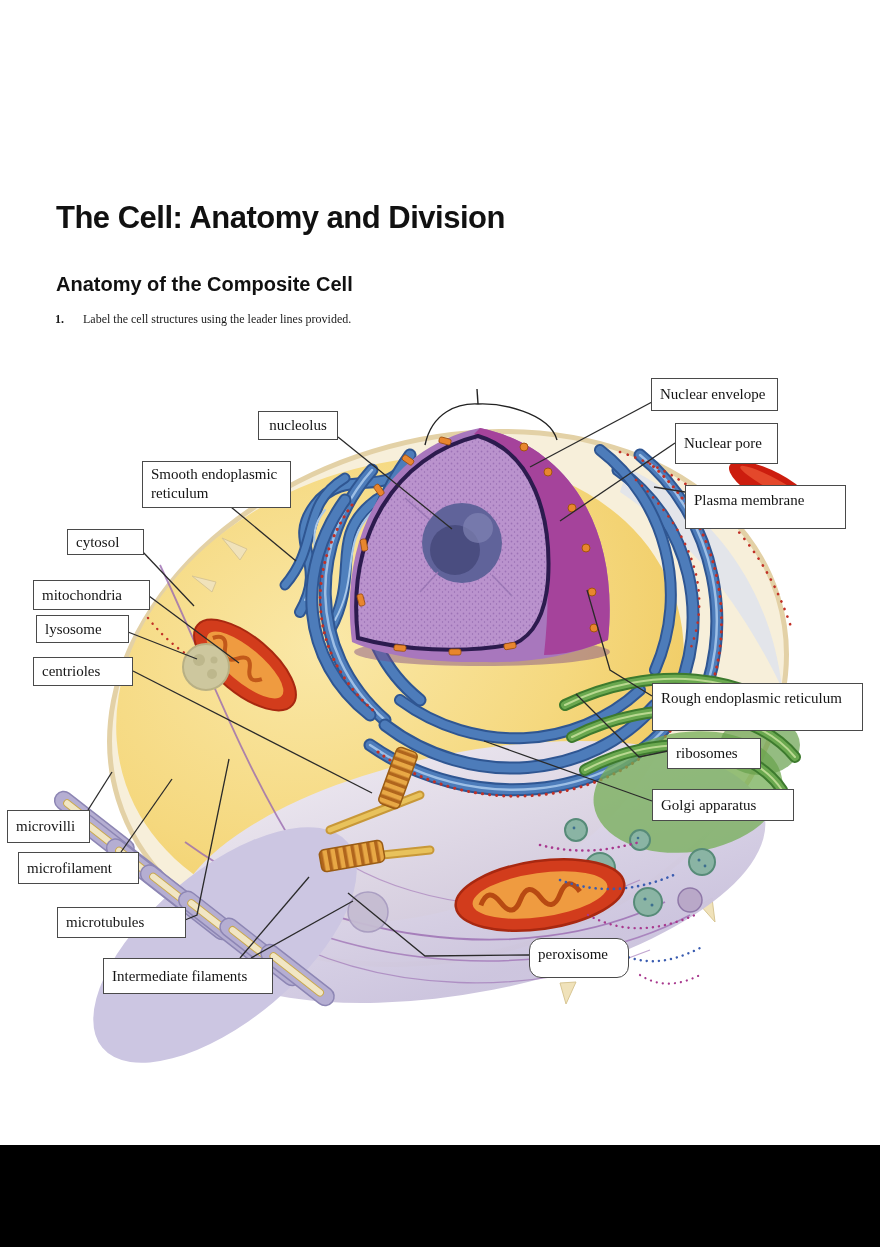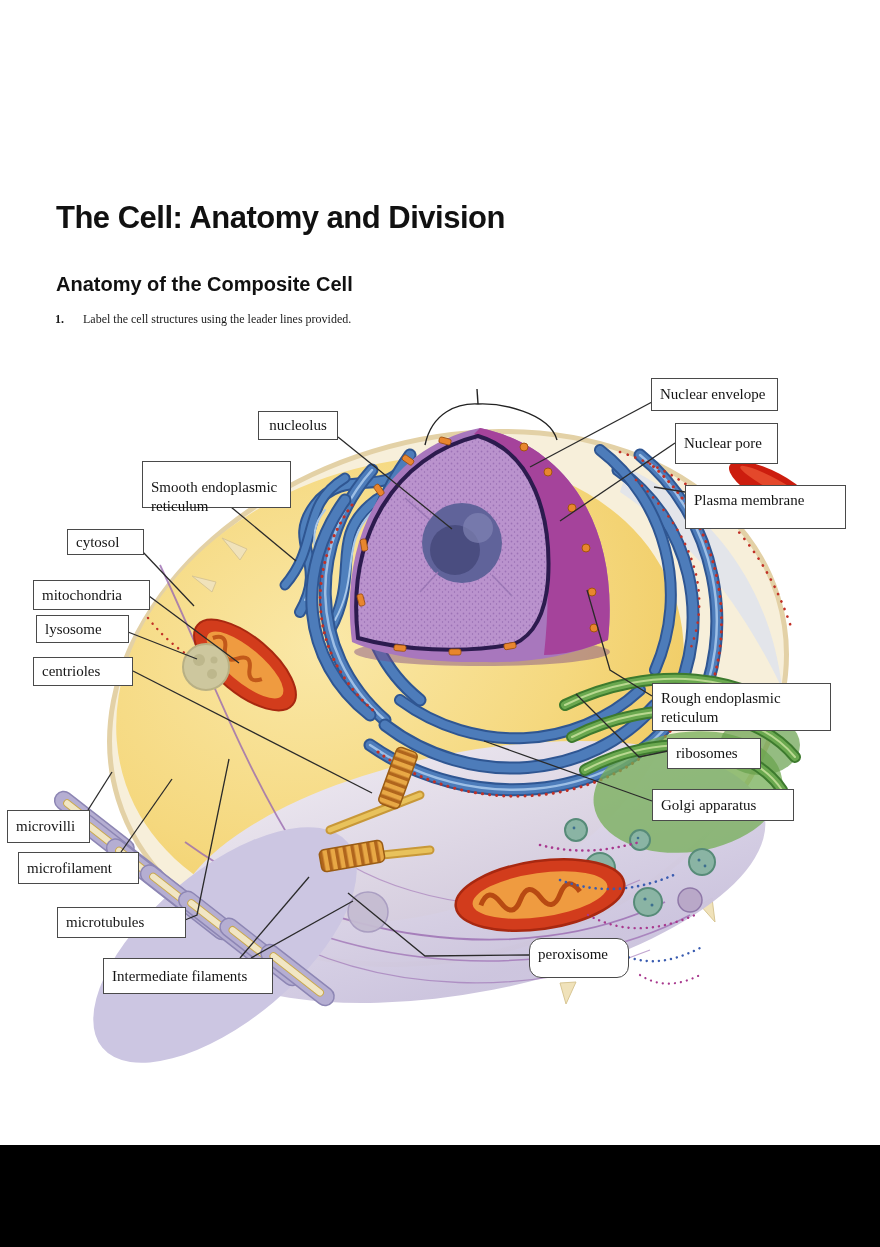--- a/index.html
+++ b/index.html
@@ -15,26 +15,26 @@
   #item-2{top:374px;}
   #figure{position:absolute;left:0;top:0;width:880px;height:1247px;}
   #cell-svg{position:absolute;left:0;top:0;}
   .label{position:absolute;background:#ffffff;border:1px solid #4a4a4a;box-sizing:border-box;
          display:flex;align-items:center;padding:2px 8px;font-size:15px;line-height:1.25;color:#141414;}
   .label.top{align-items:flex-start;padding-top:5px;}
   #lb-nucleolus{left:258px;top:411px;width:80px;height:29px;justify-content:center;}
   #lb-nuclear-envelope{left:651px;top:378px;width:127px;height:33px;}
   #lb-nuclear-pore{left:675px;top:423px;width:103px;height:41px;}
   #lb-plasma-membrane{left:685px;top:485px;width:161px;height:44px;}
-  #lb-smooth-er{left:142px;top:461px;width:149px;height:47px;align-items:flex-start;padding-top:16px;}
+  #lb-smooth-er{left:142px;top:461px;width:149px;height:47px;align-items:flex-start;padding-top:3px;}
   #lb-cytosol{left:67px;top:529px;width:77px;height:26px;}
   #lb-mitochondria{left:33px;top:580px;width:117px;height:30px;}
   #lb-lysosome{left:36px;top:615px;width:93px;height:28px;}
   #lb-centrioles{left:33px;top:657px;width:100px;height:29px;}
-  #lb-rough-er{left:652px;top:683px;width:179px;height:48px;}
+  #lb-rough-er{left:652px;top:683px;width:211px;height:48px;}
   #lb-ribosomes{left:667px;top:738px;width:94px;height:31px;}
   #lb-golgi{left:652px;top:789px;width:142px;height:32px;}
   #lb-microvilli{left:7px;top:810px;width:83px;height:33px;}
   #lb-microfilament{left:18px;top:852px;width:121px;height:32px;}
   #lb-microtubules{left:57px;top:907px;width:129px;height:31px;}
   #lb-intermediate-filaments{left:103px;top:958px;width:170px;height:36px;}
   #lb-peroxisome{left:529px;top:938px;width:100px;height:40px;padding-top:6px;border-radius:12px;}
   #bottom-bar{position:absolute;left:0;top:1145px;width:880px;height:102px;background:#000000;}
 </style>
 </head>

